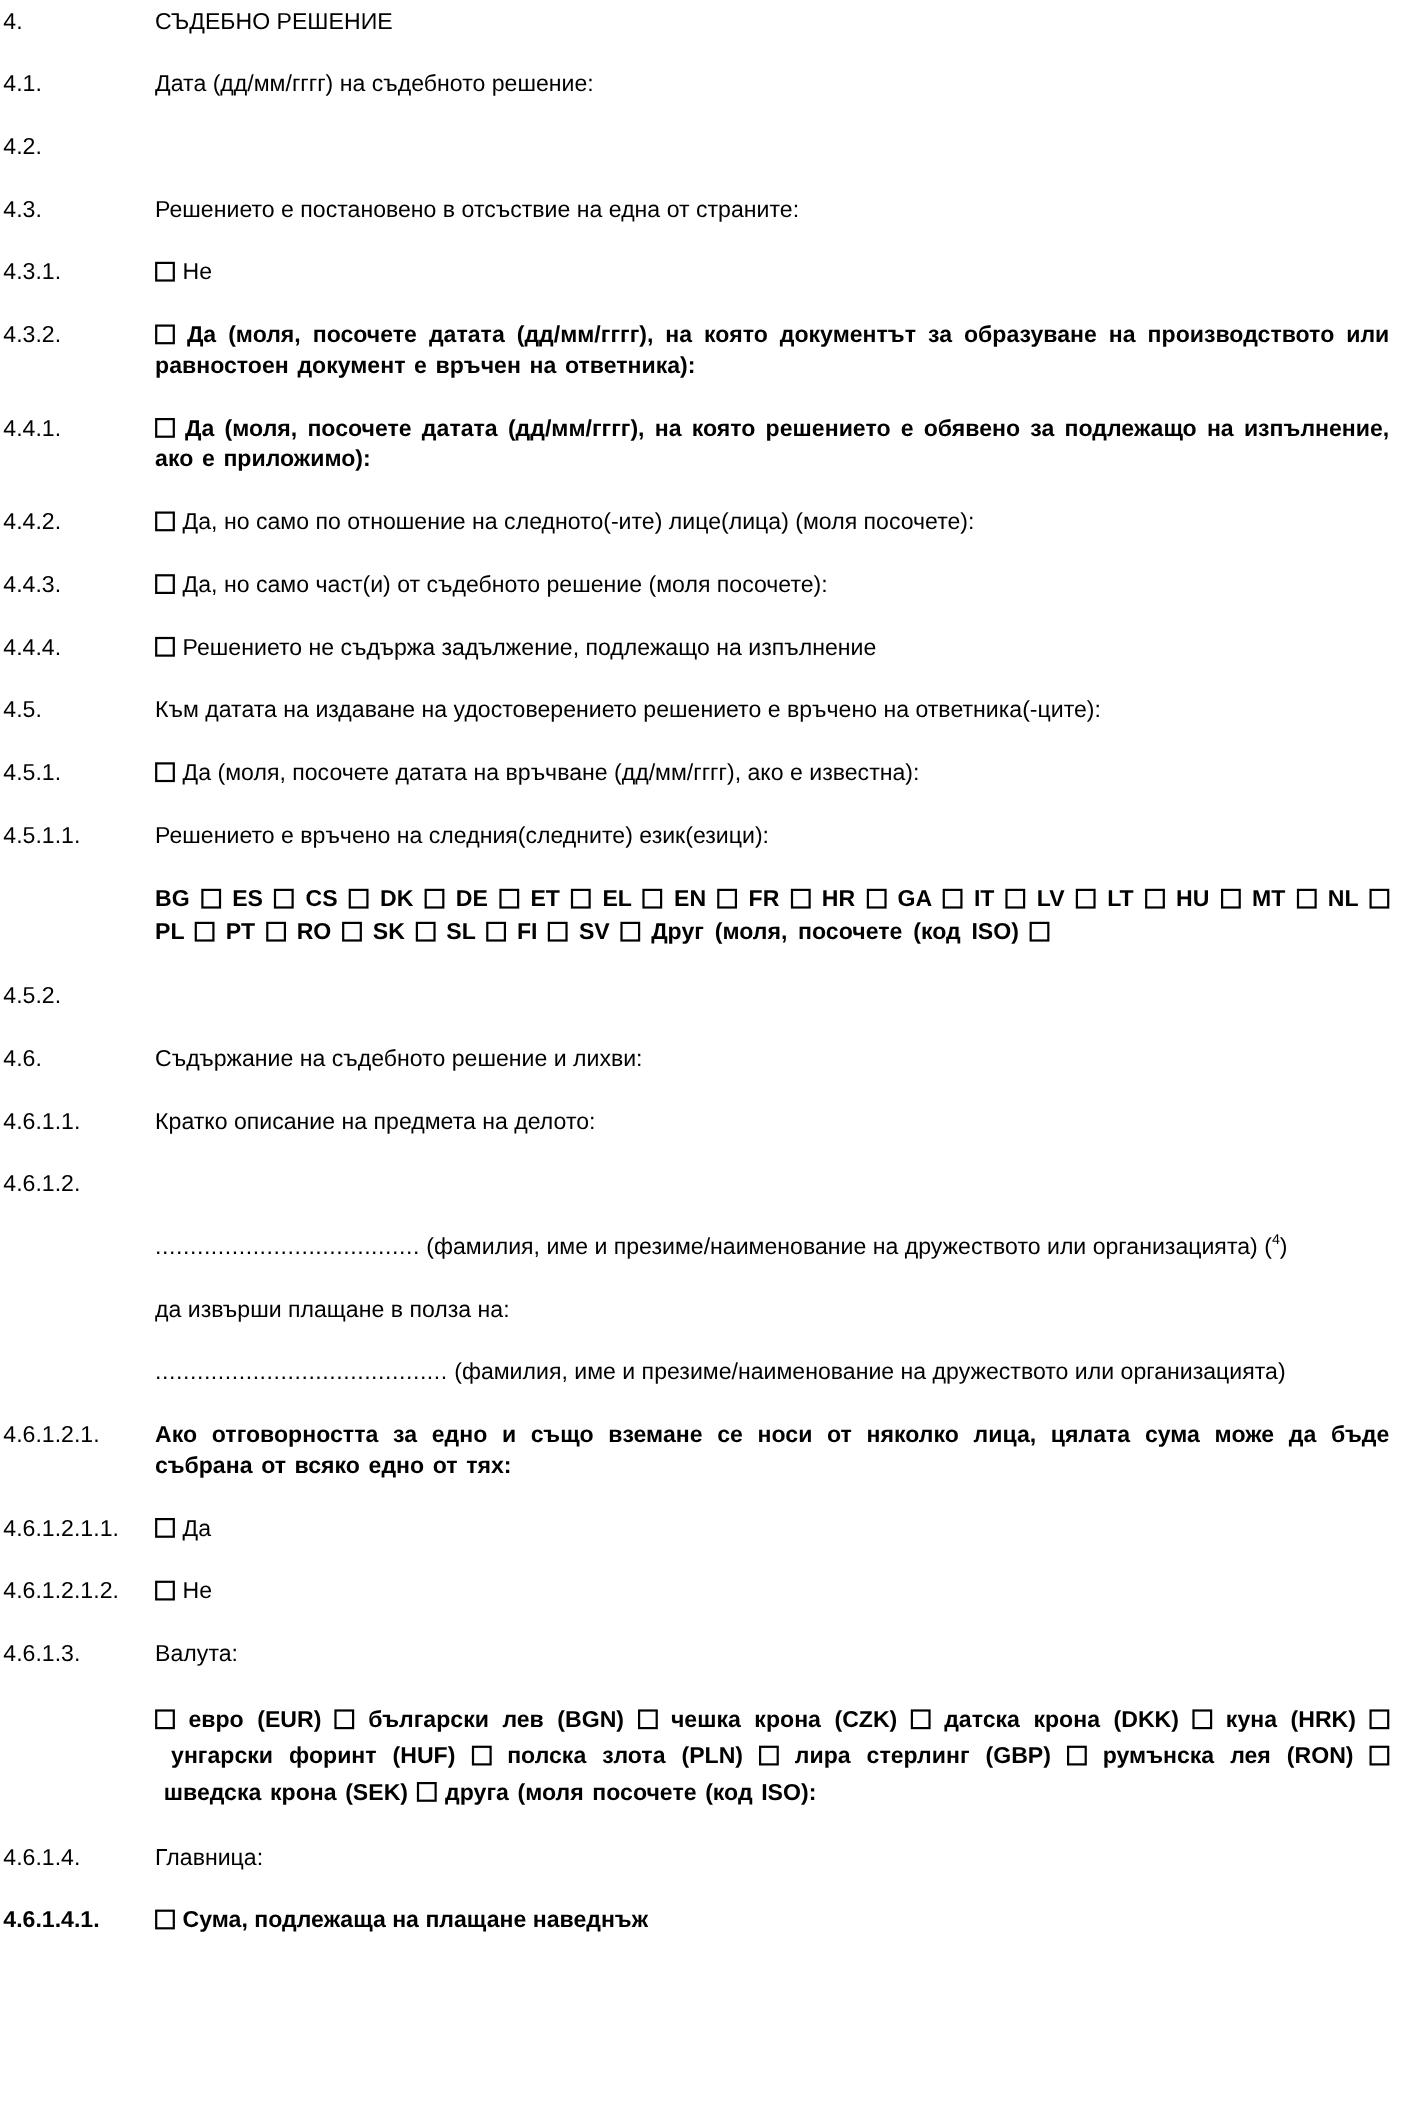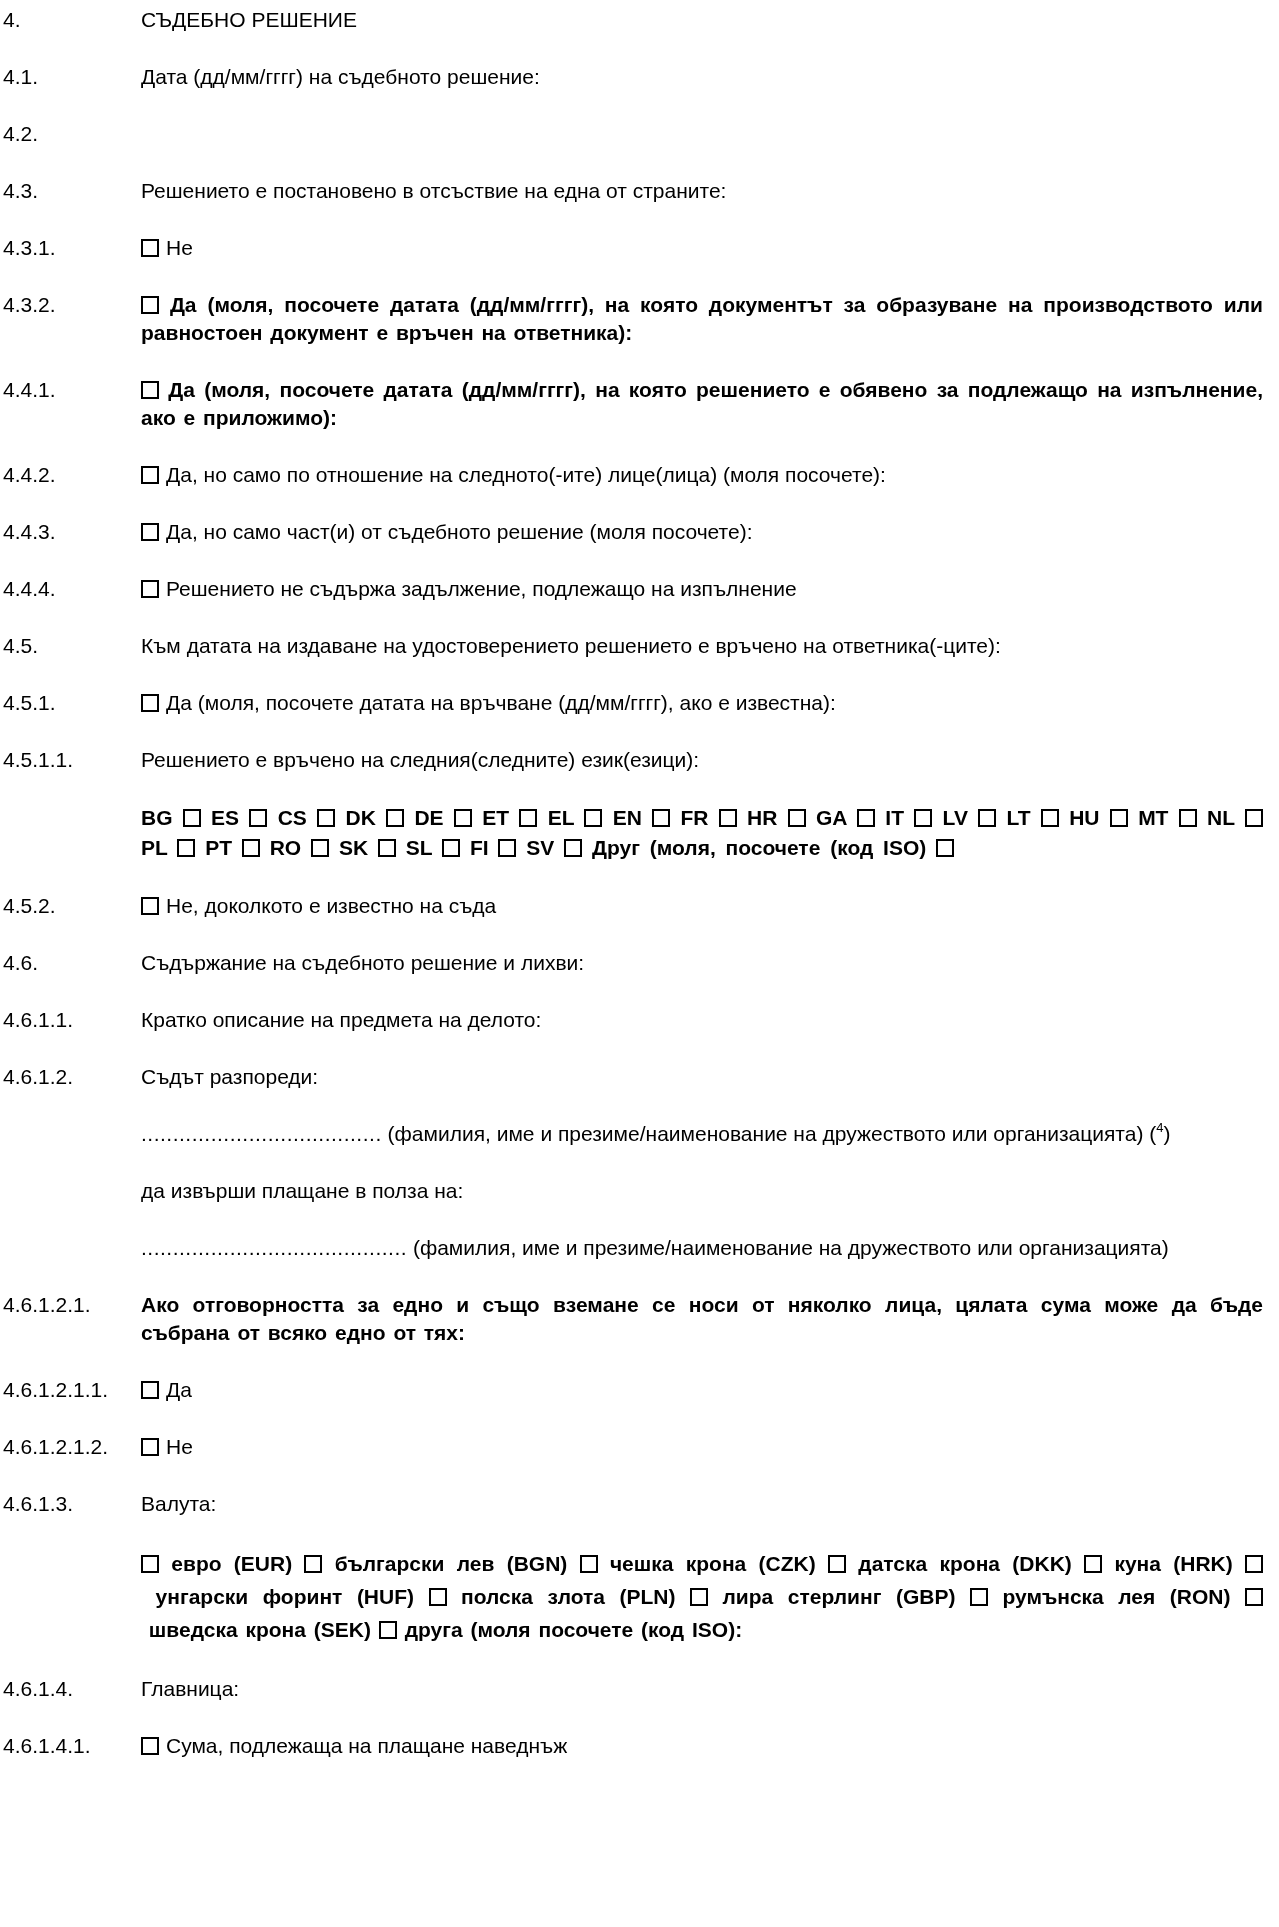--- a/index.html
+++ b/index.html
@@ -96,37 +96,35 @@
     <div class="content">Решението е връчено на следния(следните) език(езици):</div>
   </div>
 
   <div class="row">
     <div class="num"></div>
     <div class="content just langs"><span><span>BG</span> <span class="cb"></span> <span>ES</span> <span class="cb"></span> <span>CS</span> <span class="cb"></span> <span>DK</span> <span class="cb"></span> <span>DE</span> <span class="cb"></span> <span>ET</span> <span class="cb"></span> <span>EL</span> <span class="cb"></span> <span>EN</span> <span class="cb"></span> <span>FR</span> <span class="cb"></span> <span>HR</span> <span class="cb"></span> <span>GA</span> <span class="cb"></span> <span>IT</span> <span class="cb"></span> <span>LV</span> <span class="cb"></span> <span>LT</span> <span class="cb"></span> <span>HU</span> <span class="cb"></span> <span>MT</span> <span class="cb"></span> <span>NL</span> <span class="cb"></span> <span>PL</span> <span class="cb"></span> <span>PT</span> <span class="cb"></span> <span>RO</span> <span class="cb"></span> <span>SK</span> <span class="cb"></span> <span>SL</span> <span class="cb"></span> <span>FI</span> <span class="cb"></span> <span>SV</span> <span class="cb"></span> </span><span>Друг (моля, посочете (код ISO)</span> <span class="cb"></span></div>
   </div>
 
   <div class="row">
     <div class="num">4.5.2.</div>
-    <div class="content"><span class="cb cb-lead"></span><span>Не, доколкото е известно на съда</span></div>
   </div>
 
   <div class="row">
     <div class="num">4.6.</div>
     <div class="content">Съдържание на съдебното решение и лихви:</div>
   </div>
 
 
   <div class="row">
     <div class="num">4.6.1.1.</div>
     <div class="content">Кратко описание на предмета на делото:</div>
   </div>
 
   <div class="row">
     <div class="num">4.6.1.2.</div>
-    <div class="content">Съдът разпореди:</div>
   </div>
 
   <div class="row">
     <div class="num"></div>
     <div class="content"><span class="dots">......................................</span> <span>(фамилия, име и презиме/наименование на дружеството или организацията)</span> <span class="fnref"><sup>4</sup></span></div>
   </div>
 
   <div class="row">
     <div class="num"></div>
     <div class="content">да извърши плащане в полза на:</div>
@@ -160,18 +158,18 @@
   <div class="row">
     <div class="num"></div>
     <div class="content just curr"><span><span class="cb"></span>&nbsp;<span>евро&nbsp;(EUR)</span> <span class="cb"></span>&nbsp;<span>български&nbsp;лев&nbsp;(BGN)</span> <span class="cb"></span>&nbsp;<span>чешка&nbsp;крона&nbsp;(CZK)</span> <span class="cb"></span>&nbsp;<span>датска&nbsp;крона&nbsp;(DKK)</span> <span class="cb"></span>&nbsp;<span>куна&nbsp;(HRK)</span> <span class="cb"></span>&nbsp;<span>унгарски&nbsp;форинт&nbsp;(HUF)</span> <span class="cb"></span>&nbsp;<span>полска&nbsp;злота&nbsp;(PLN)</span> <span class="cb"></span>&nbsp;<span>лира&nbsp;стерлинг&nbsp;(GBP)</span> <span class="cb"></span>&nbsp;<span>румънска&nbsp;лея&nbsp;(RON)</span> <span class="cb"></span>&nbsp;<span>шведска&nbsp;крона&nbsp;(SEK)</span> <span class="cb"></span>&nbsp;<span>друга&nbsp;(моля&nbsp;посочете&nbsp;(код&nbsp;ISO):</span> </span></div>
   </div>
 
   <div class="row">
     <div class="num">4.6.1.4.</div>
     <div class="content">Главница:</div>
   </div>
 
-  <div class="row" style="margin-bottom:0;">
+  <div class="row" style="margin-bottom:0;font-weight:bold;">
     <div class="num">4.6.1.4.1.</div>
     <div class="content"><span class="cb cb-lead"></span><span>Сума, подлежаща на плащане наведнъж</span></div>
   </div>
 
 </main>
 
 </body></html>

